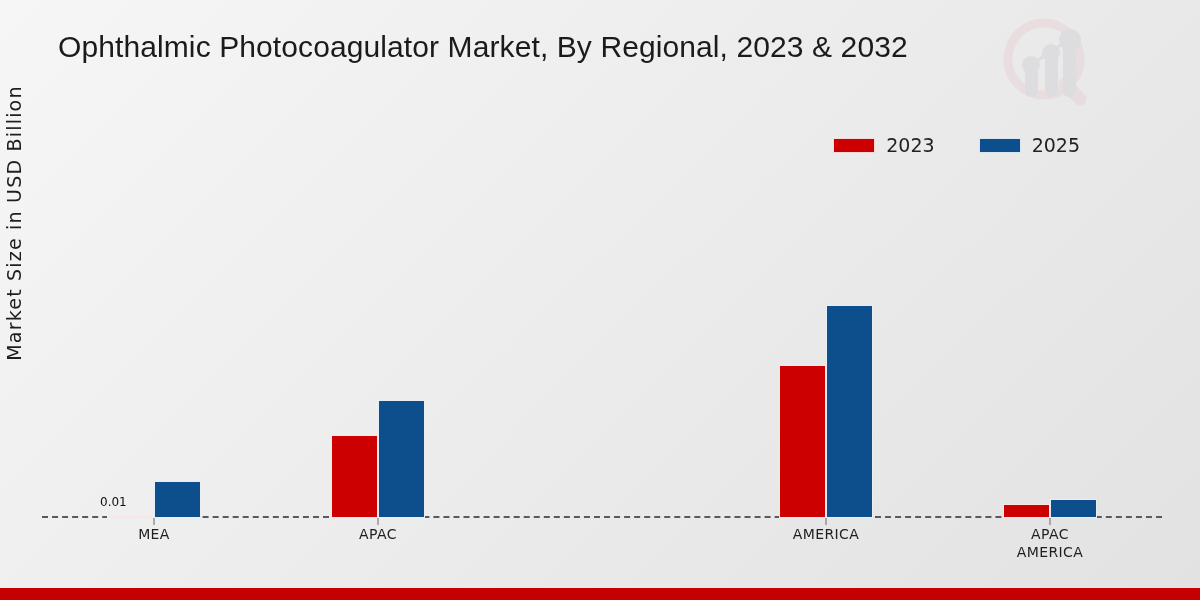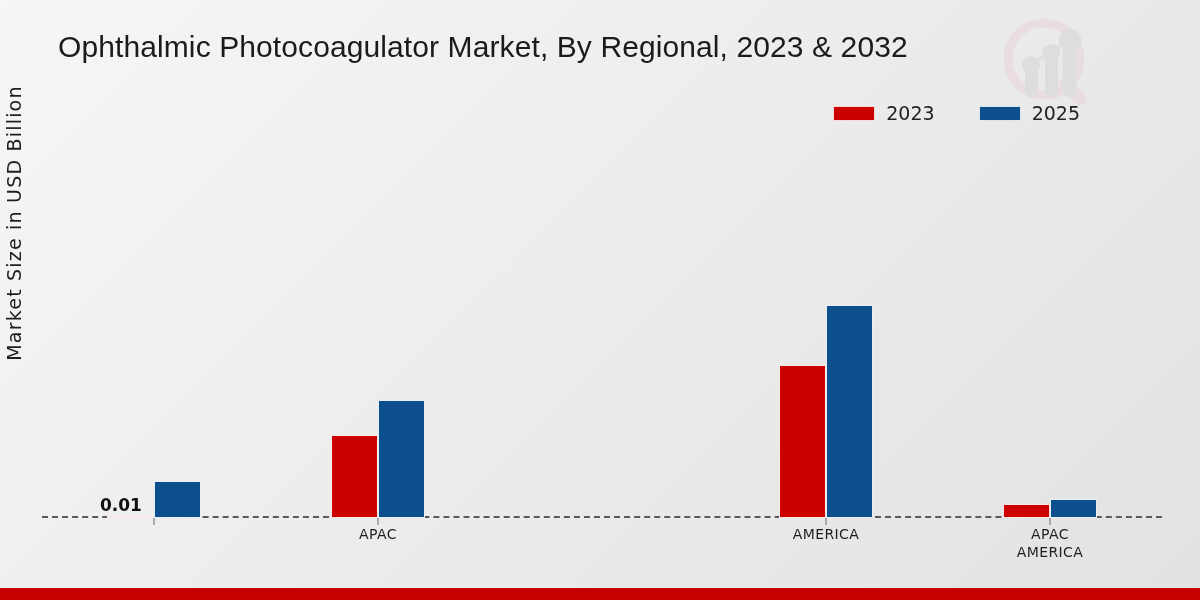--- a/index.html
+++ b/index.html
@@ -50,20 +50,21 @@
     right: 120px;
     top: 102px;
     display: flex;
     align-items: center;
     gap: 44px;
   }
   .legend-item {
     display: flex;
     align-items: center;
     gap: 11px;
+    margin-top: 32px;
   }
   .legend-swatch {
     width: 42px;
     height: 15px;
     border: 1px solid rgba(255,255,255,0.85);
     box-sizing: border-box;
   }
   .legend-label {
     font-size: 19px;
     color: #222;
@@ -141,22 +142,22 @@
     width: 224px;
     text-align: center;
     font-size: 14px;
     color: #1f1f1f;
     line-height: 18px;
     letter-spacing: 0.4px;
   }
 
   .data-label {
     position: absolute;
-    font-size: 17px;
-    font-weight: bold;
+    font-size: 12px;
+    font-weight: normal;
     color: #101010;
     white-space: nowrap;
   }
 
   
   #footer-bar {
     position: absolute;
     left: 0;
     bottom: 0;
     width: 1200px;
@@ -202,20 +203,23 @@
 
     <div id="baseline"></div>
 
     <div class="group" style="left:0px">
       <div class="bars">
         <div class="bar red" style="height:1px"></div>
         <div class="bar blue" style="height:37px"></div>
       </div>
       <div class="tick"></div>
       <div class="data-label" style="left:58px; top:345px">0.01</div>
+      <div class="cat-label">
+        <div>MEA</div>
+      </div>
     </div>
 
     <div class="group" style="left:224px">
       <div class="bars">
         <div class="bar red" style="height:83px"></div>
         <div class="bar blue" style="height:118px"></div>
       </div>
       <div class="tick"></div>
       <div class="cat-label">
         <div>APAC</div>

